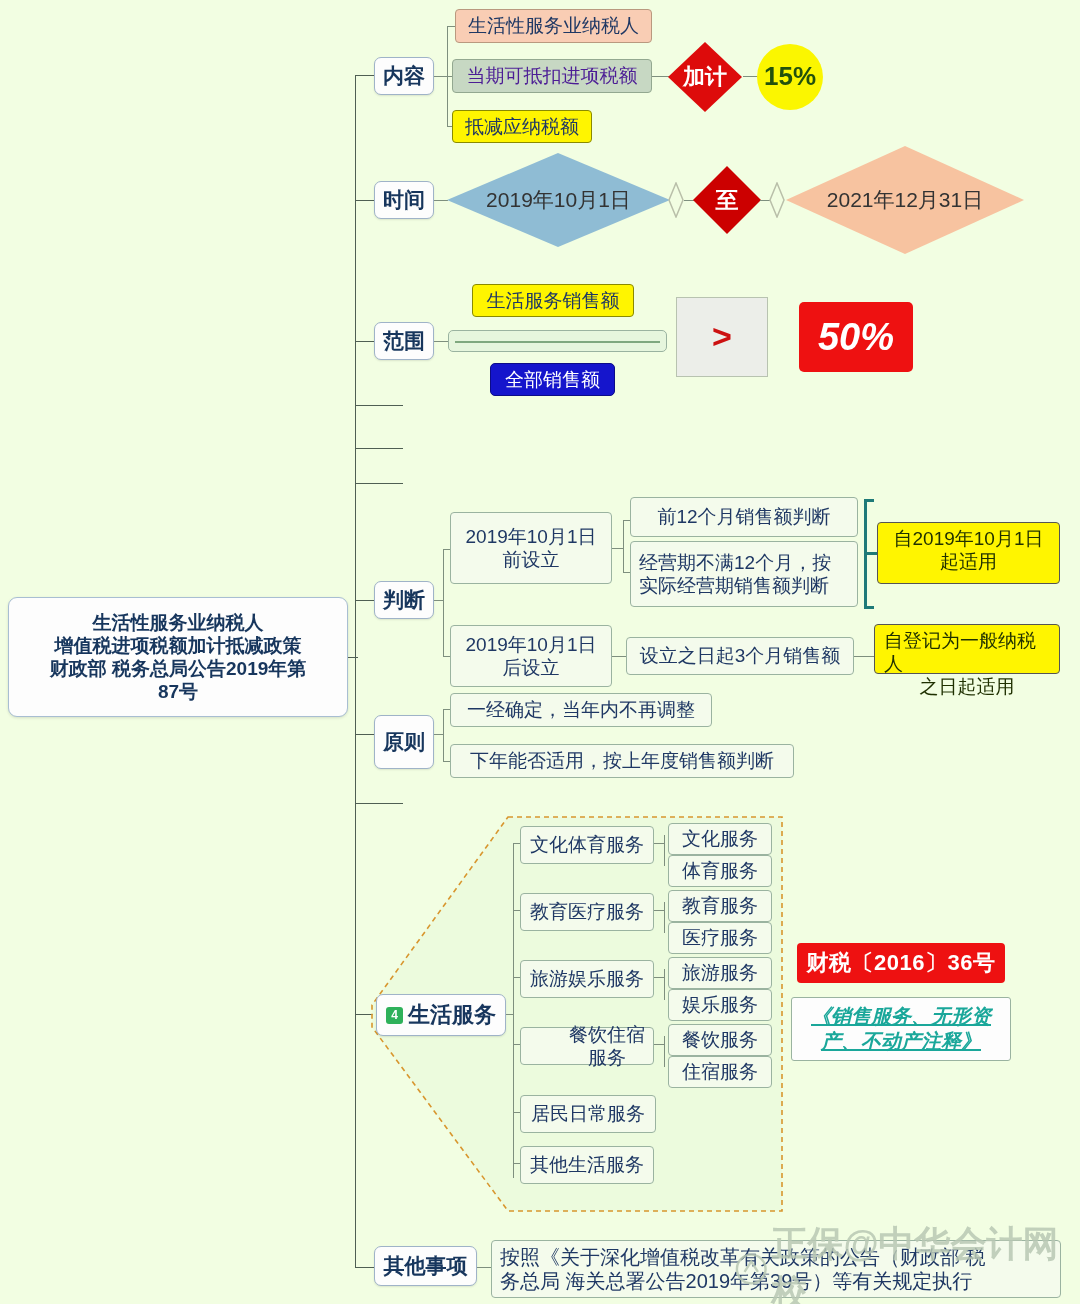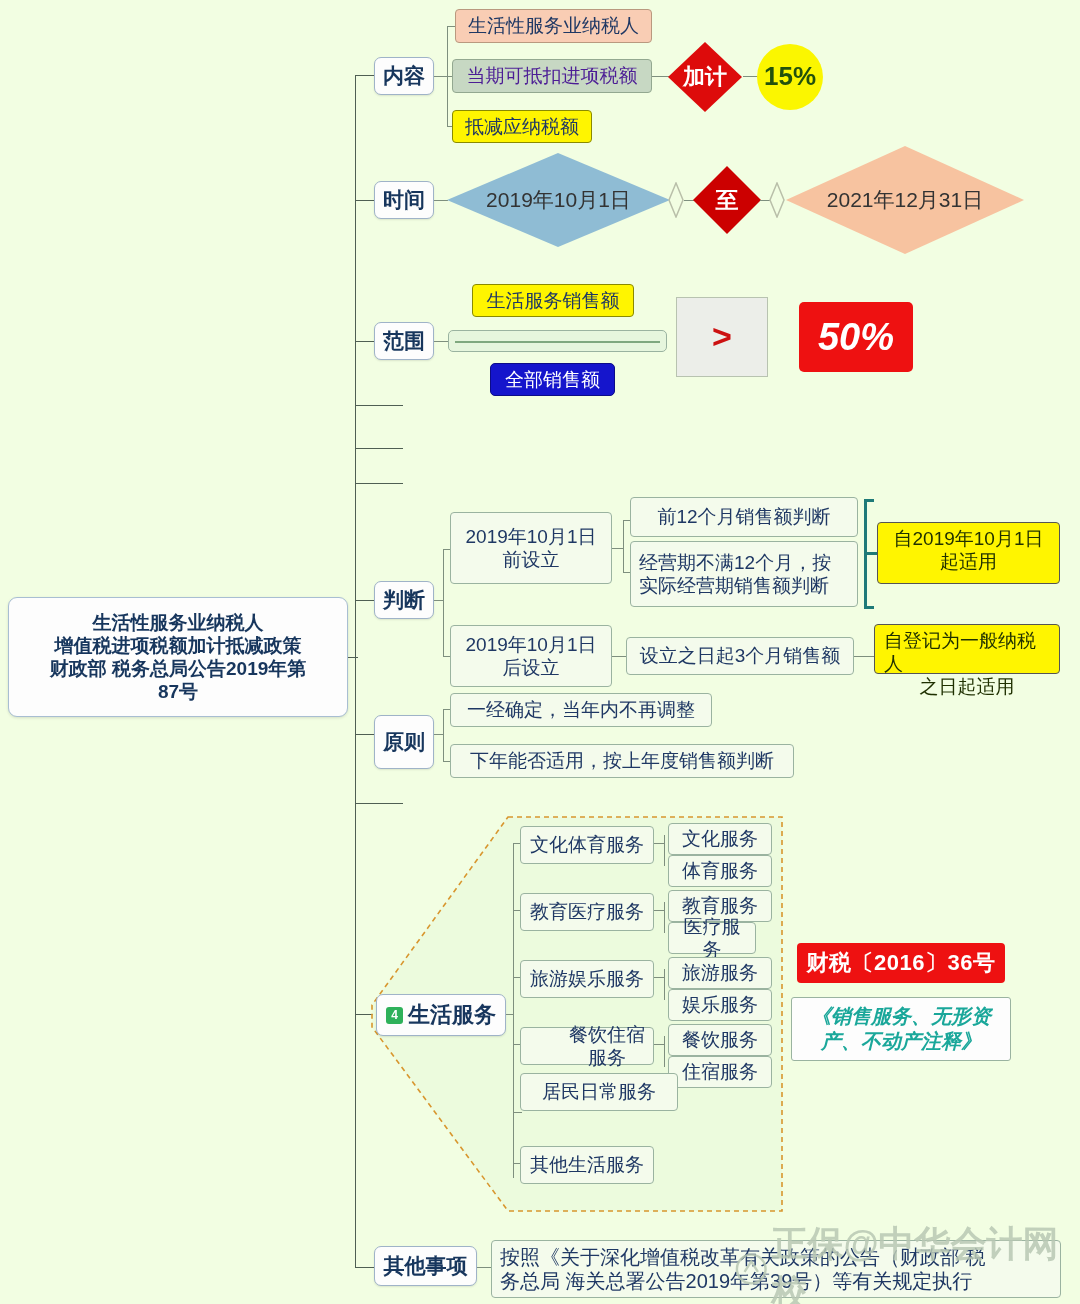--- a/index.html
+++ b/index.html
@@ -247,39 +247,39 @@
   <div class="node plain" style="left:520px; top:826px; width:134px; height:38px;">文化体育服务</div>
   <div class="ln lnv" style="left:664px; top:835px; height:31px;"></div>
   <div class="ln lnh" style="left:654px; top:843px; width:10px;"></div>
   <div class="node plain" style="left:668px; top:823px; width:104px; height:32px;">文化服务</div>
   <div class="node plain" style="left:668px; top:855px; width:104px; height:32px;">体育服务</div>
 
   <div class="node plain" style="left:520px; top:893px; width:134px; height:38px;">教育医疗服务</div>
   <div class="ln lnv" style="left:664px; top:902px; height:31px;"></div>
   <div class="ln lnh" style="left:654px; top:910px; width:10px;"></div>
   <div class="node plain" style="left:668px; top:890px; width:104px; height:32px;">教育服务</div>
-  <div class="node plain" style="left:668px; top:922px; width:88px; height:32px;">医疗服务</div>
+  <div class="node plain" style="left:668px; top:922px; width:104px; height:32px;">医疗服务</div>
 
   <div class="node plain" style="left:520px; top:960px; width:134px; height:38px;">旅游娱乐服务</div>
   <div class="ln lnv" style="left:664px; top:969px; height:31px;"></div>
   <div class="ln lnh" style="left:654px; top:977px; width:10px;"></div>
   <div class="node plain" style="left:668px; top:957px; width:104px; height:32px;">旅游服务</div>
   <div class="node plain" style="left:668px; top:989px; width:104px; height:32px;">娱乐服务</div>
 
   <div class="node plain" style="left:520px; top:1027px; width:134px; height:38px;padding-left:48px;">餐饮住宿服务</div>
   <div class="ln lnv" style="left:664px; top:1036px; height:31px;"></div>
   <div class="ln lnh" style="left:654px; top:1044px; width:10px;"></div>
   <div class="node plain" style="left:668px; top:1024px; width:104px; height:32px;">餐饮服务</div>
   <div class="node plain" style="left:668px; top:1056px; width:104px; height:32px;">住宿服务</div>
 
-  <div class="node plain" style="left:520px; top:1073px; width:158px; height:38px;">居民日常服务</div>
+  <div class="node plain" style="left:520px; top:1095px; width:136px; height:38px;">居民日常服务</div>
   <div class="node plain" style="left:520px; top:1146px; width:134px; height:38px;">其他生活服务</div>
 
   <div class="node redbox" style="left:797px; top:943px; width:208px; height:40px;">财税〔2016〕36号</div>
-  <div class="node tealtext" style="left:791px; top:997px; width:220px; height:64px; flex-direction:column;">
+  <div class="node tealtext" style="left:791px; top:997px; width:220px; height:64px; flex-direction:column;text-decoration:underline;">
     <div>《销售服务、无形资</div>
     <div>产、不动产注释》</div>
   </div>
 
   <div class="node lbl" style="left:374px; top:1246px; width:103px; height:40px;">其他事项</div>
   <div class="ln lnh" style="left:477px; top:1267px; width:14px;"></div>
 
   <div class="node plain" style="left:491px; top:1240px; width:570px; height:58px;
               flex-direction:column; align-items:flex-start; text-align:left; padding:3px 8px; font-size:20px;">
     <div>按照《关于深化增值税改革有关政策的公告（财政部 税</div>

